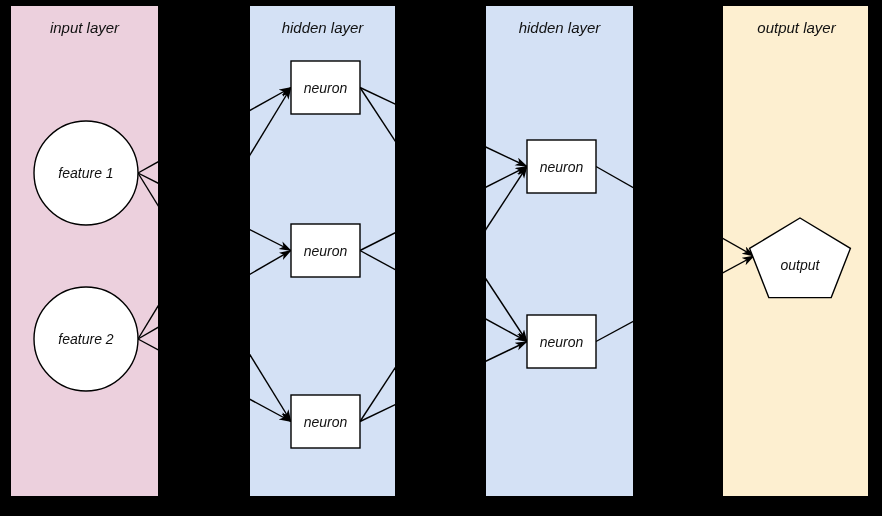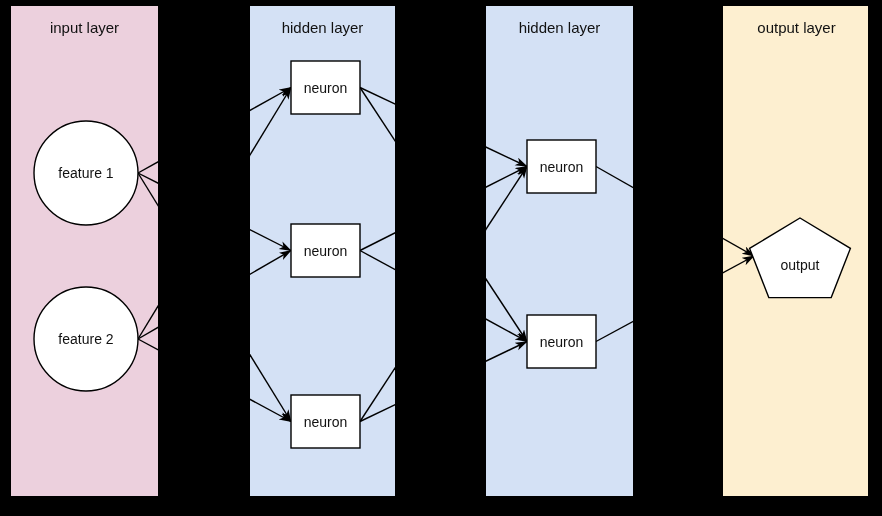--- a/index.html
+++ b/index.html
@@ -1,20 +1,20 @@
 <!DOCTYPE html>
 <html><head>
 <meta charset="utf-8">
 <title>Neural Network Diagram</title>
 <style>
   html,body{margin:0;padding:0;background:#000;}
   body{width:882px;height:516px;overflow:hidden;
        font-family:"Liberation Sans","DejaVu Sans",sans-serif;}
   #stage{position:relative;width:882px;height:516px;background:#000;}
-  .panel{position:absolute;overflow:hidden;}
+  .panel{position:absolute;overflow:hidden;font-style:italic;}
   .svg-layer{position:absolute;left:0;top:0;}
   .node-label{font-size:14px;fill:#111;}
   .title-text{font-size:15px;fill:#111;}
 </style>
 </head>
 <body>
 
 <div id="stage">
     <div class="panel" style="left: 11px; top: 6px; width: 147px; height: 490px; background: rgb(236, 208, 221);">
       <svg width="147" height="490" class="svg-layer">

